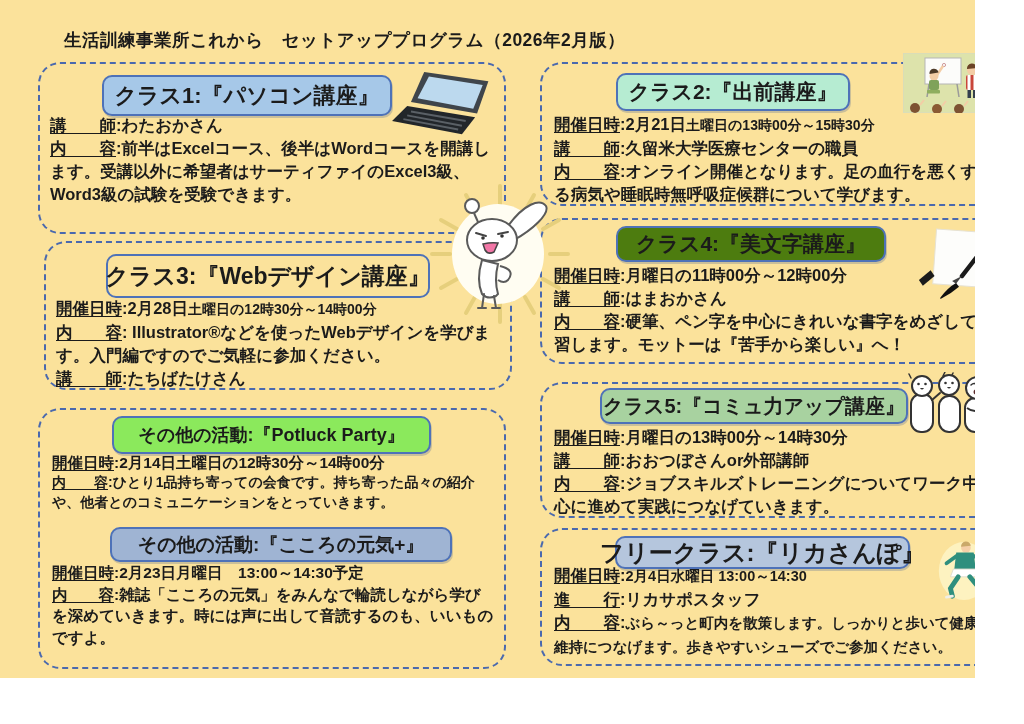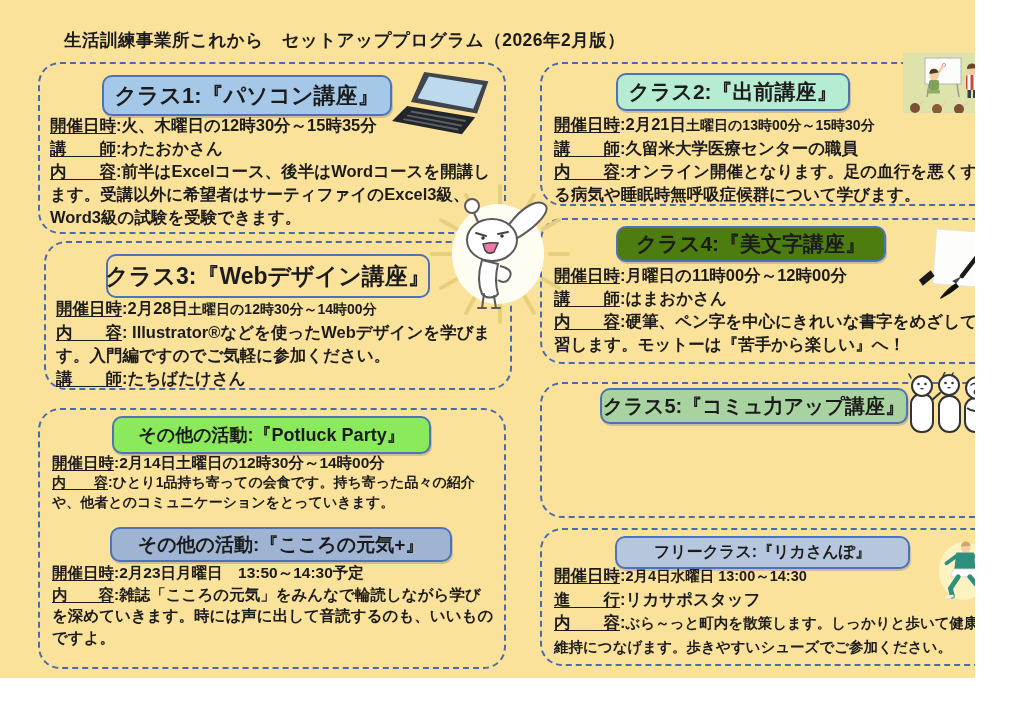--- a/index.html
+++ b/index.html
@@ -21,21 +21,21 @@
   .chip{position:absolute;border:2px solid #4E72B8;border-radius:10px;
         display:flex;align-items:center;justify-content:center;
         box-shadow:1px 2px 0 rgba(90,110,150,.30);white-space:nowrap;}
   #chip-c1{left:62px;top:11px;width:286px;height:37px;font-size:22px;}
   #chip-c2{left:74px;top:9px;width:230px;height:34px;font-size:21px;}
   #chip-c3{left:60px;top:11px;width:320px;height:40px;font-size:23px;box-shadow:none;}
   #chip-c4{left:74px;top:6px;width:266px;height:32px;font-size:21px;}
   #chip-potluck{left:72px;top:6px;width:315px;height:34px;font-size:18px;}
   #chip-kokoro{left:70px;top:117px;width:338px;height:31px;font-size:19px;}
   #chip-c5{left:58px;top:4px;width:304px;height:32px;font-size:20px;}
-  #chip-free{left:73px;top:6px;width:291px;height:29px;font-size:16px;}
+  #chip-free{left:73px;top:6px;width:291px;height:29px;font-size:24px;}
 
   .body{position:absolute;}
   #body-c1{left:10px;top:50px;width:448px;font-size:16.5px;line-height:23px;}
   #body-c2{left:12px;top:49px;width:440px;font-size:16.5px;line-height:23px;}
   #body-c3{left:10px;top:54px;width:450px;font-size:16.5px;line-height:23px;}
   #body-c4{left:12px;top:44px;width:440px;font-size:16.5px;line-height:23px;}
   #body-c5{left:12px;top:42px;width:438px;font-size:16.5px;line-height:23px;}
   #body-free{left:12px;top:34px;width:438px;font-size:16.5px;line-height:23px;}
   #body-potluck{left:12px;top:42px;width:444px;font-size:15.5px;line-height:21px;}
   #body-kokoro{left:12px;top:152px;width:444px;font-size:15.5px;line-height:21.5px;}
@@ -59,21 +59,20 @@
 
 <div class="page">
   <div class="bg"></div>
   <h1 class="title">生活訓練事業所これから　セットアッププログラム（2026年2月版）</h1>
 
   <section class="card" id="card-c1">
     <div class="chip" id="chip-c1" style="background: rgb(166, 200, 232);">
       <span>クラス1:『パソコン講座』</span>
     </div>
     <div class="body" id="body-c1">
-      <p class="row"><span class="lbl">開催日時</span><span>:</span><span>火、木曜日の12時30分～15時35分</span></p>
       <p class="row"><span class="lbl">講　　師</span><span>:</span><span>わたおかさん</span></p>
       <p class="row"><span class="lbl">内　　容</span><span>:</span><span>前半はExcelコース、後半はWordコースを開講します。受講以外に希望者はサーティファイのExcel3級、Word3級の試験を受験できます。</span></p>
     </div>
   </section>
 
   <section class="card" id="card-c2">
     <div class="chip" id="chip-c2" style="background: rgb(182, 236, 210);">
       <span>クラス2:『出前講座』</span>
     </div>
     <div class="body" id="body-c2">
@@ -110,28 +109,33 @@
       <span>その他の活動:『Potluck Party』</span>
     </div>
     <div class="body" id="body-potluck">
       <p class="row"><span class="lbl">開催日時</span><span>:</span><span>2月14日土曜日の12時30分～14時00分</span></p>
       <p class="row row-content"><span class="lbl">内　　容</span><span>:</span><span>ひとり1品持ち寄っての会食です。持ち寄った品々の紹介や、他者とのコミュニケーションをとっていきます。</span></p>
     </div>
     <div class="chip" id="chip-kokoro" style="background: rgb(159, 180, 211);">
       <span>その他の活動:『こころの元気+』</span>
     </div>
     <div class="body" id="body-kokoro">
-      <p class="row"><span class="lbl">開催日時</span><span>:</span><span>2月23日月曜日　13:50～14:30予定</span></p>
+      <p class="row"><span class="lbl">開催日時</span><span>:</span><span>2月23日月曜日　13:00～14:30予定</span></p>
       <p class="row"><span class="lbl">内　　容</span><span>:</span><span>雑誌「こころの元気」をみんなで輪読しながら学びを深めていきます。時には声に出して音読するのも、いいものですよ。</span></p>
     </div>
   </section>
 
   <section class="card" id="card-c5">
     <div class="chip" id="chip-c5" style="background: rgb(168, 210, 160);">
       <span>クラス5:『コミュ力アップ講座』</span>
+    </div>
+    <div class="body" id="body-c5">
+      <p class="row"><span class="lbl">開催日時</span><span>:</span><span>月曜日の13時00分～14時30分</span></p>
+      <p class="row"><span class="lbl">講　　師</span><span>:</span><span>おおつぼさんor外部講師</span></p>
+      <p class="row"><span class="lbl">内　　容</span><span>:</span><span>ジョブスキルズトレーニングについてワーク中心に進めて実践につなげていきます。</span></p>
     </div>
   </section>
 
   <section class="card" id="card-free">
     <div class="chip" id="chip-free" style="background: rgb(181, 198, 221);">
       <span>フリークラス:『リカさんぽ』</span>
     </div>
     <div class="body" id="body-free">
       <p class="row"><span class="lbl">開催日時</span><span>:</span><span class="sm">2月4日水曜日 13:00～14:30</span></p>
       <p class="row"><span class="lbl">進　　行</span><span>:</span><span>リカサポスタッフ</span></p>

